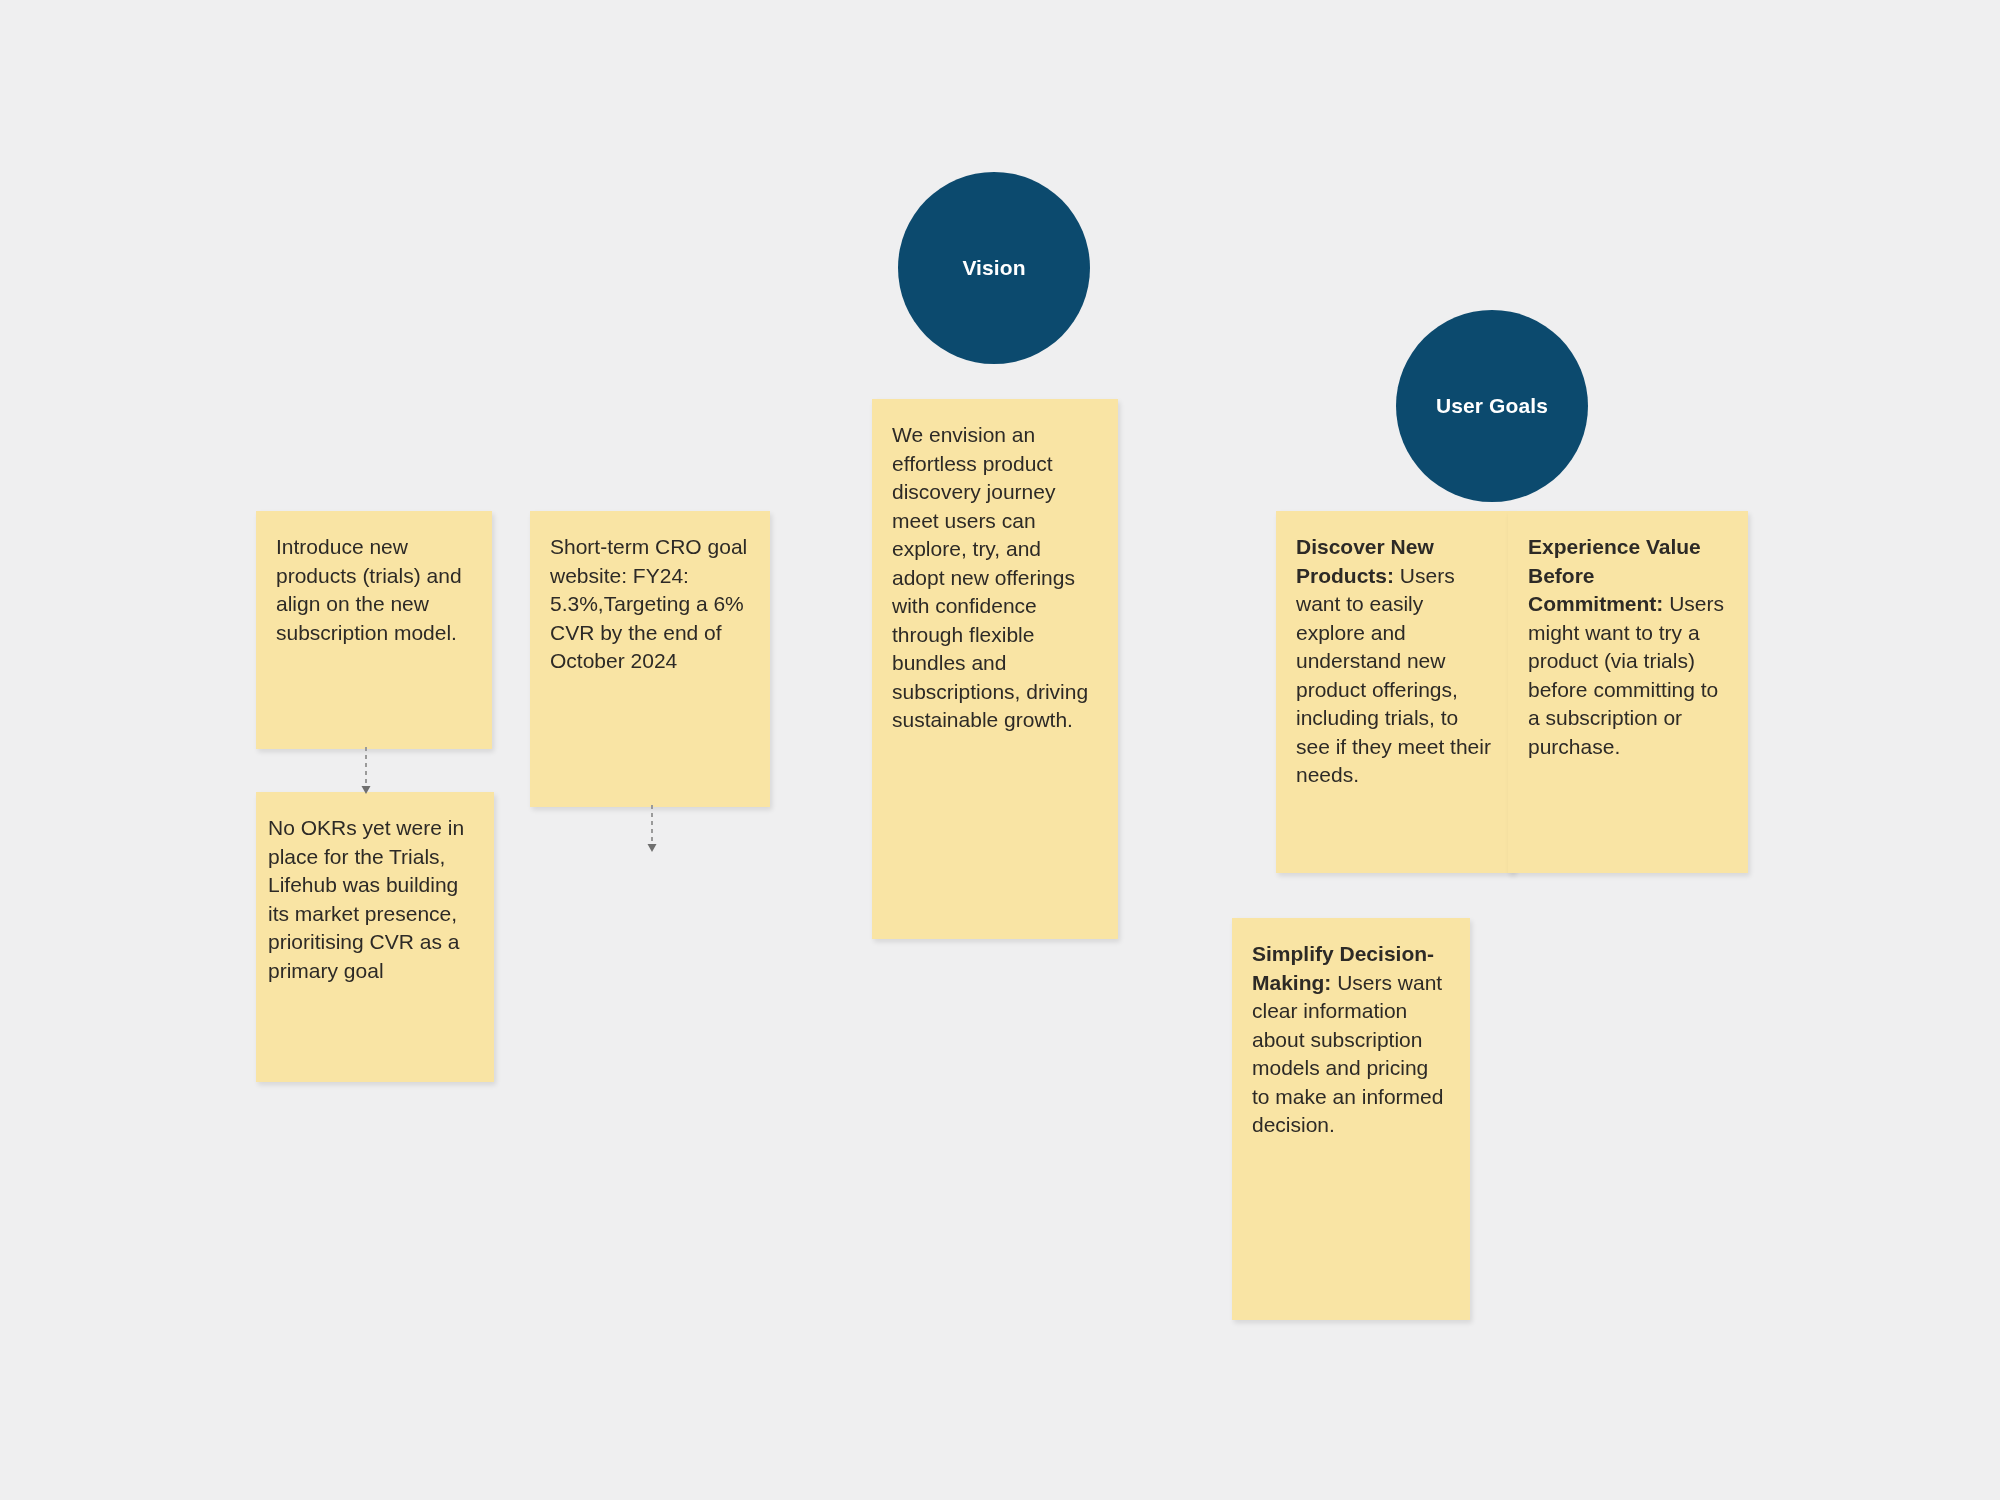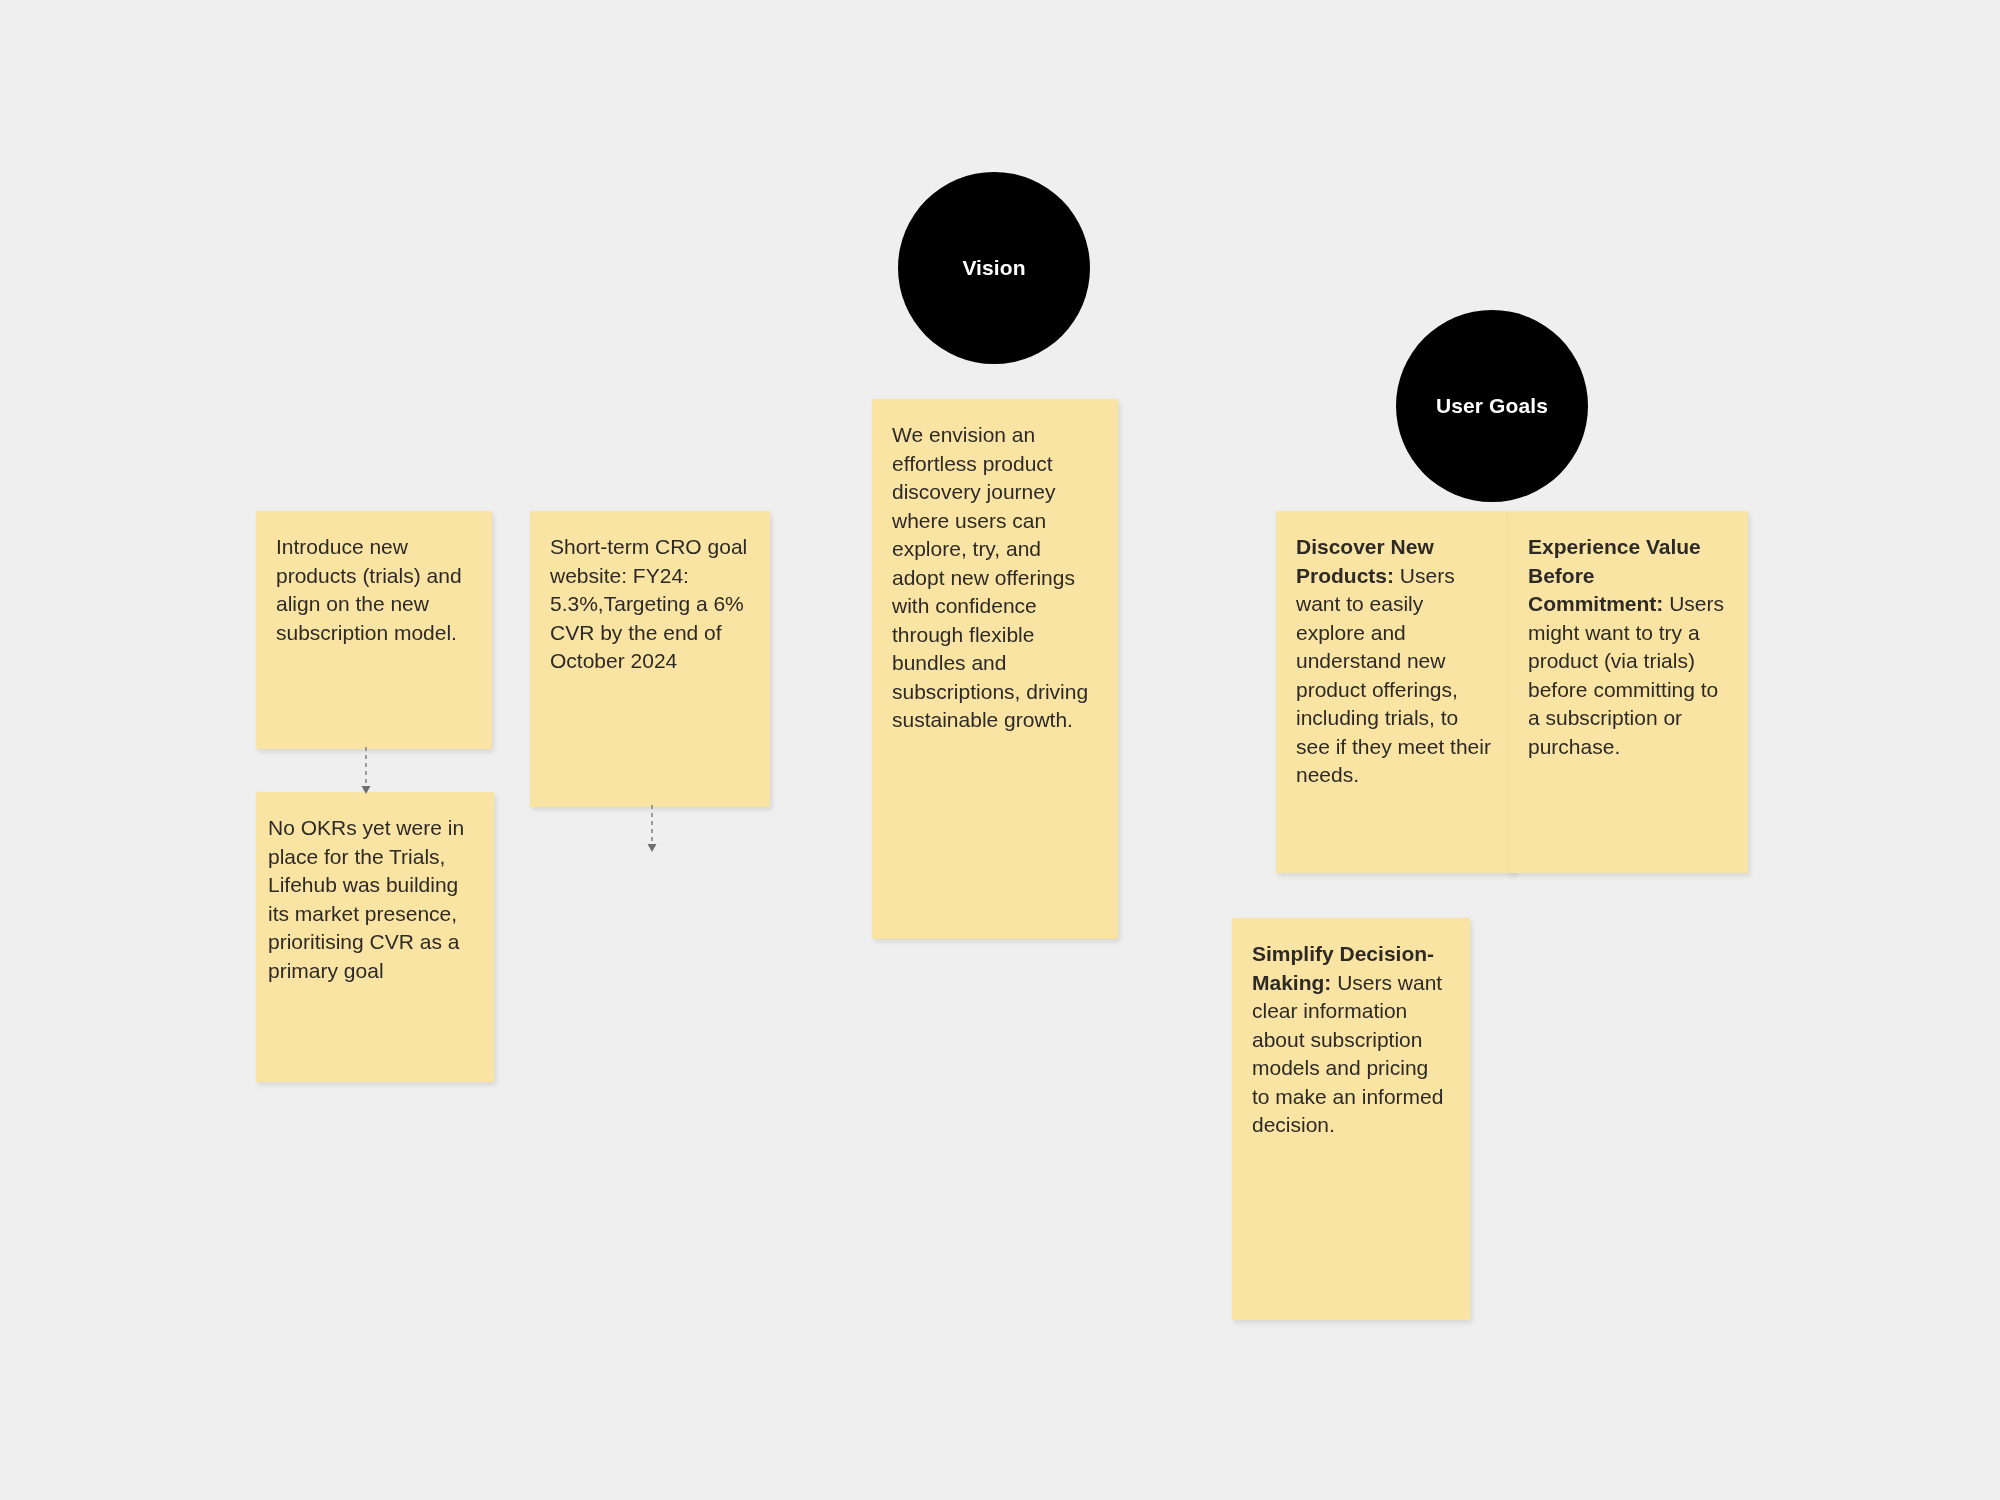--- a/index.html
+++ b/index.html
@@ -17,21 +17,21 @@
     position: relative;
     width: 2000px;
     height: 1500px;
     background: #efeff0;
   }
 
   
   .node-circle {
     position: absolute;
     border-radius: 50%;
-    background: #000000;
+    background: #0c4a6e;
     display: flex;
     align-items: center;
     justify-content: center;
     text-align: center;
     box-sizing: border-box;
   }
   .node-circle .circle-label {
     color: #ffffff;
     font-weight: bold;
     font-size: 21px;
@@ -127,21 +127,21 @@
   <svg class="connector" style="left:640px; top:805px; width:24px; height:50px;" viewBox="0 0 24 50">
     <line x1="12" y1="0" x2="12" y2="40" stroke="#9a9a9a" stroke-width="2" stroke-dasharray="4,4"></line>
     <path d="M12 47 L7.5 39 L16.5 39 Z" fill="#6f6f6f"></path>
   </svg>
 
   <div class="node-circle circle-vision">
     <span class="circle-label">Vision</span>
   </div>
 
   <div class="sticky n-vis-1">
-    <span class="note-text">We envision an effortless product discovery journey where users can explore, try, and adopt new offerings with confidence through flexible bundles and subscriptions, driving sustainable growth.</span>
+    <span class="note-text">We envision an effortless product discovery journey meet users can explore, try, and adopt new offerings with confidence through flexible bundles and subscriptions, driving sustainable growth.</span>
   </div>
 
   <div class="node-circle circle-usergoals">
     <span class="circle-label">User Goals</span>
   </div>
 
   <div class="sticky n-ug-1">
     <span class="note-text"><span class="note-lead">Discover New Products:</span><span> Users want to easily explore and understand new product offerings, including trials, to see if they meet their needs.</span></span>
   </div>
 

